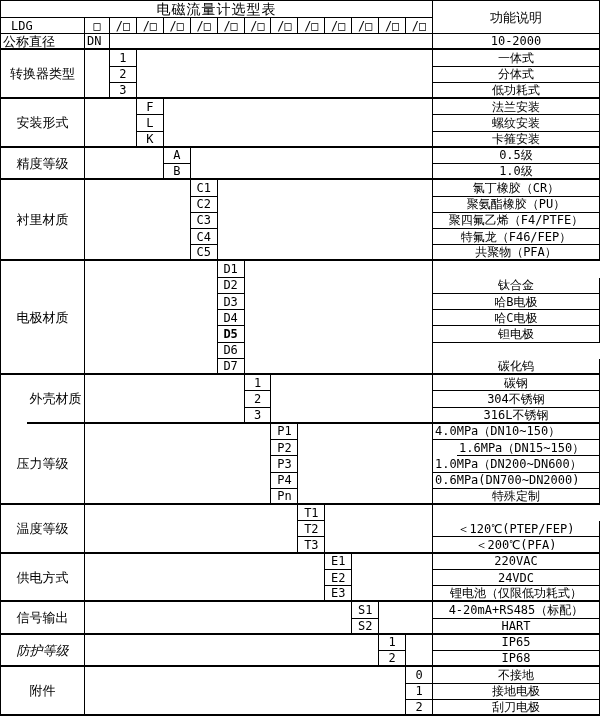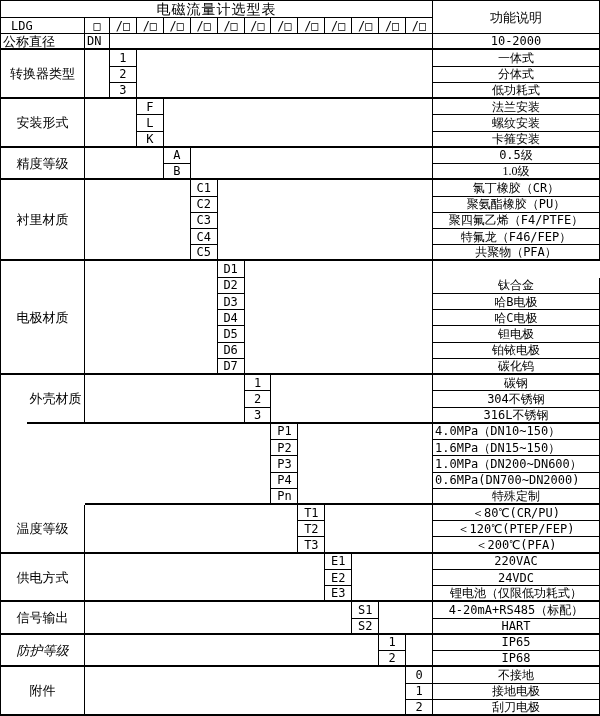--- a/index.html
+++ b/index.html
@@ -81,21 +81,21 @@
     <div class="cell code" style="grid-area: 8 / 4 / span 1 / span 1;">L</div>
     <div class="cell desc" style="grid-area: 8 / 15 / span 1 / span 1;">螺纹安装</div>
     <div class="cell code secend" style="grid-area: 9 / 4 / span 1 / span 1;">K</div>
     <div class="cell desc secend" style="grid-area: 9 / 15 / span 1 / span 1;">卡箍安装</div>
     <div class="cell secend" style="grid-area: 7 / 5 / span 3 / span 10;"></div>
     <div class="cell cat secend" style="grid-area: 10 / 1 / span 2 / span 1;">精度等级</div>
     <div class="cell secend" style="grid-area: 10 / 2 / span 2 / span 3;"></div>
     <div class="cell code" style="grid-area: 10 / 5 / span 1 / span 1;">A</div>
     <div class="cell desc" style="grid-area: 10 / 15 / span 1 / span 1;">0.5级</div>
     <div class="cell code secend" style="grid-area: 11 / 5 / span 1 / span 1;">B</div>
-    <div class="cell desc secend" style="grid-area: 11 / 15 / span 1 / span 1; font-family: Liberation Serif, serif;">1.0级</div>
+    <div class="cell desc secend" style="grid-area: 11 / 15 / span 1 / span 1;">1.0级</div>
     <div class="cell secend" style="grid-area: 10 / 6 / span 2 / span 9;"></div>
     <div class="cell cat secend" style="grid-area: 12 / 1 / span 5 / span 1;">衬里材质</div>
     <div class="cell secend" style="grid-area: 12 / 2 / span 5 / span 4;"></div>
     <div class="cell code" style="grid-area: 12 / 6 / span 1 / span 1;">C1</div>
     <div class="cell desc" style="grid-area: 12 / 15 / span 1 / span 1;">氯丁橡胶（CR）</div>
     <div class="cell code" style="grid-area: 13 / 6 / span 1 / span 1;">C2</div>
     <div class="cell desc" style="grid-area: 13 / 15 / span 1 / span 1;">聚氨酯橡胶（PU）</div>
     <div class="cell code" style="grid-area: 14 / 6 / span 1 / span 1;">C3</div>
     <div class="cell desc" style="grid-area: 14 / 15 / span 1 / span 1;">聚四氟乙烯（F4/PTFE）</div>
     <div class="cell code" style="grid-area: 15 / 6 / span 1 / span 1;">C4</div>
@@ -105,52 +105,51 @@
     <div class="cell secend" style="grid-area: 12 / 7 / span 5 / span 8;"></div>
     <div class="cell cat secend" style="grid-area: 17 / 1 / span 7 / span 1;">电极材质</div>
     <div class="cell secend" style="grid-area: 17 / 2 / span 7 / span 5;"></div>
     <div class="cell code" style="grid-area: 17 / 7 / span 1 / span 1;">D1</div>
     <div class="cell code" style="grid-area: 18 / 7 / span 1 / span 1;">D2</div>
     <div class="cell desc" style="grid-area: 18 / 15 / span 1 / span 1;">钛合金</div>
     <div class="cell code" style="grid-area: 19 / 7 / span 1 / span 1;">D3</div>
     <div class="cell desc" style="grid-area: 19 / 15 / span 1 / span 1;">哈B电极</div>
     <div class="cell code" style="grid-area: 20 / 7 / span 1 / span 1;">D4</div>
     <div class="cell desc" style="grid-area: 20 / 15 / span 1 / span 1;">哈C电极</div>
-    <div class="cell code" style="grid-area: 21 / 7 / span 1 / span 1;">D5</div>
+    <div class="cell code" style="grid-area: 21 / 7 / span 1 / span 1; font-weight: bold;">D5</div>
     <div class="cell desc" style="grid-area: 21 / 15 / span 1 / span 1;">钽电极</div>
     <div class="cell code" style="grid-area: 22 / 7 / span 1 / span 1;">D6</div>
-    <div class="cell desc" style="grid-area: 22 / 15 / span 1 / span 1;">铂铱电极</div>
     <div class="cell code secend" style="grid-area: 23 / 7 / span 1 / span 1;">D7</div>
     <div class="cell desc secend" style="grid-area: 23 / 15 / span 1 / span 1;">碳化钨</div>
     <div class="cell secend" style="grid-area: 17 / 8 / span 7 / span 7;"></div>
     <div class="cell cat secend" style="grid-area: 24 / 1 / span 3 / span 1; margin-left: 26px;">外壳材质</div>
     <div class="cell secend" style="grid-area: 24 / 2 / span 3 / span 6;"></div>
     <div class="cell code" style="grid-area: 24 / 8 / span 1 / span 1;">1</div>
     <div class="cell desc" style="grid-area: 24 / 15 / span 1 / span 1;">碳钢</div>
     <div class="cell code" style="grid-area: 25 / 8 / span 1 / span 1;">2</div>
     <div class="cell desc" style="grid-area: 25 / 15 / span 1 / span 1;">304不锈钢</div>
     <div class="cell code secend" style="grid-area: 26 / 8 / span 1 / span 1;">3</div>
     <div class="cell desc secend" style="grid-area: 26 / 15 / span 1 / span 1;">316L不锈钢</div>
     <div class="cell secend" style="grid-area: 24 / 9 / span 3 / span 6;"></div>
+    <div class="cell cat secend" style="grid-area: 27 / 1 / span 5 / span 1;">压力等级</div>
     <div class="cell secend" style="grid-area: 27 / 2 / span 5 / span 7;"></div>
     <div class="cell code" style="grid-area: 27 / 9 / span 1 / span 1;">P1</div>
     <div class="cell desc left" style="grid-area: 27 / 15 / span 1 / span 1;">4.0MPa（DN10~150）</div>
     <div class="cell code" style="grid-area: 28 / 9 / span 1 / span 1;">P2</div>
-    <div class="cell desc left" style="grid-area: 28 / 15 / span 1 / span 1;">1.6MPa（DN15~150）</div>
+    <div class="cell desc left" style="grid-area: 28 / 15 / span 1 / span 1; margin-left: 24px;">1.6MPa（DN15~150）</div>
     <div class="cell code" style="grid-area: 29 / 9 / span 1 / span 1;">P3</div>
     <div class="cell desc left" style="grid-area: 29 / 15 / span 1 / span 1;">1.0MPa（DN200~DN600）</div>
     <div class="cell code" style="grid-area: 30 / 9 / span 1 / span 1;">P4</div>
     <div class="cell desc left" style="grid-area: 30 / 15 / span 1 / span 1;">0.6MPa(DN700~DN2000)</div>
     <div class="cell code secend" style="grid-area: 31 / 9 / span 1 / span 1;">Pn</div>
     <div class="cell desc secend" style="grid-area: 31 / 15 / span 1 / span 1;">特殊定制</div>
     <div class="cell secend" style="grid-area: 27 / 10 / span 5 / span 5;"></div>
     <div class="cell cat secend" style="grid-area: 32 / 1 / span 3 / span 1;">温度等级</div>
     <div class="cell secend" style="grid-area: 32 / 2 / span 3 / span 8;"></div>
     <div class="cell code" style="grid-area: 32 / 10 / span 1 / span 1;">T1</div>
-    <div class="cell desc" style="grid-area: 32 / 15 / span 1 / span 1;">＜80℃(CR/PU)</div>
     <div class="cell code" style="grid-area: 33 / 10 / span 1 / span 1;">T2</div>
     <div class="cell desc" style="grid-area: 33 / 15 / span 1 / span 1;">＜120℃(PTEP/FEP)</div>
     <div class="cell code secend" style="grid-area: 34 / 10 / span 1 / span 1;">T3</div>
     <div class="cell desc secend" style="grid-area: 34 / 15 / span 1 / span 1;">＜200℃(PFA)</div>
     <div class="cell secend" style="grid-area: 32 / 11 / span 3 / span 4;"></div>
     <div class="cell cat secend" style="grid-area: 35 / 1 / span 3 / span 1;">供电方式</div>
     <div class="cell secend" style="grid-area: 35 / 2 / span 3 / span 9;"></div>
     <div class="cell code" style="grid-area: 35 / 11 / span 1 / span 1;">E1</div>
     <div class="cell desc" style="grid-area: 35 / 15 / span 1 / span 1;">220VAC</div>
     <div class="cell code" style="grid-area: 36 / 11 / span 1 / span 1;">E2</div>

